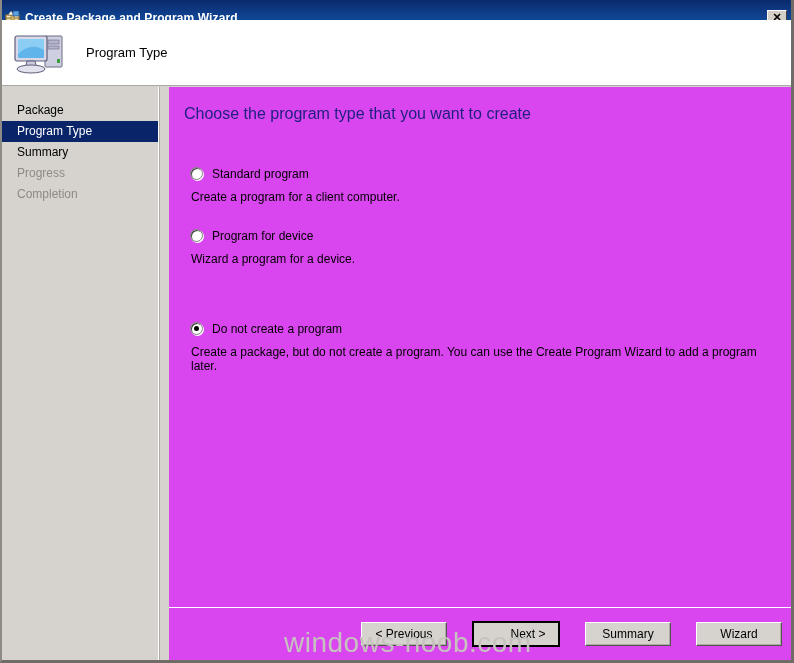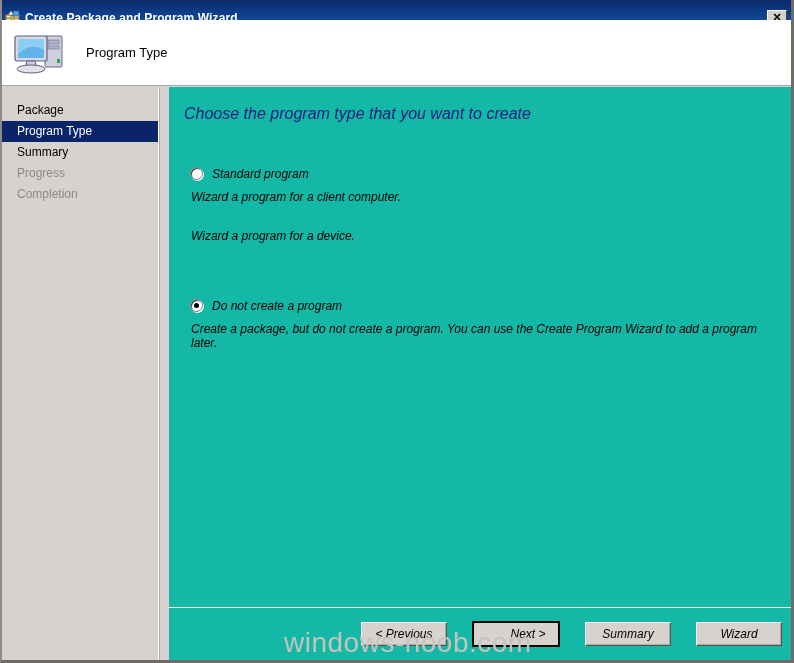--- a/index.html
+++ b/index.html
@@ -129,22 +129,21 @@
   .nav-item.disabled {
     color: #8d8a85;
   }
 
   .content {
     position: absolute;
     top: 87px;
     left: 167px;
     right: 0;
     bottom: 0;
-    background: #14b8a6;
-    font-style: italic;
+    background: #d946ef;
   }
 
   .page-title {
     position: absolute;
     top: 18px;
     left: 15px;
     font-size: 16px;
     color: #202080;
   }
 
@@ -304,24 +303,28 @@
 
     <div class="page-title">Choose the program type that you want to create</div>
 
     <div class="options">
 
       <div class="option-group">
         <div class="option-row">
           <span class="radio"></span>
           <span class="option-label">Standard program</span>
         </div>
-        <div class="option-desc">Wizard a program for a client computer.</div>
+        <div class="option-desc">Create a program for a client computer.</div>
       </div>
 
       <div class="option-group">
+        <div class="option-row">
+          <span class="radio"></span>
+          <span class="option-label">Program for device</span>
+        </div>
         <div class="option-desc">Wizard a program for a device.</div>
       </div>
 
       <div class="option-group last" style="margin-top:56px">
         <div class="option-row">
           <span class="radio checked"></span>
           <span class="option-label">Do not create a program</span>
         </div>
         <div class="option-desc">Create a package, but do not create a program. You can use the Create Program Wizard to add a program later.</div>
       </div>

